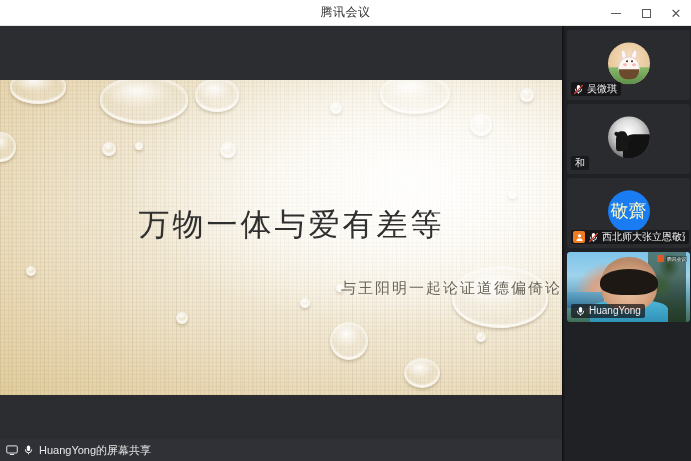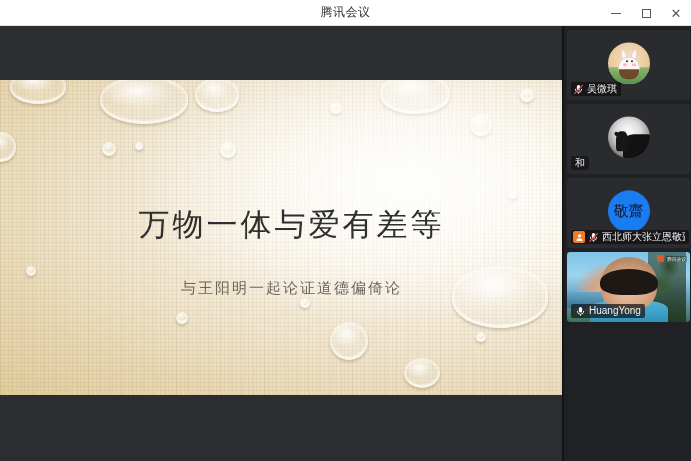--- a/index.html
+++ b/index.html
@@ -138,20 +138,21 @@
     color: #2f2f2f;
     letter-spacing: 3px;
     line-height: 1.2;
   }
   .slide-subtitle {
     margin-top: 36px;
     font-family: "Liberation Serif", "DejaVu Serif", serif;
     font-size: 15px;
     color: #6b665c;
     letter-spacing: 2px;
+    text-align: right;
   }
 
   
   .share-bar {
     position: absolute;
     left: 0; bottom: 0;
     width: 562px;
     height: 22px;
     background: #2f3136;
     display: flex;
@@ -197,22 +198,22 @@
     overflow: hidden;
   }
 
   .av-initials {
     position: absolute;
     left: 50%; top: 50%;
     transform: translate(-50%, -54%);
     width: 42px; height: 42px;
     border-radius: 50%;
     display: flex; align-items: center; justify-content: center;
-    color: #0f172a;
-    font-size: 15px;
+    color: #fef9c3;
+    font-size: 18px;
     letter-spacing: 0px;
     font-family: "Liberation Serif", "DejaVu Serif", serif;
   }
 
   .name-chip {
     position: absolute;
     left: 4px; bottom: 4px;
     max-width: 118px;
     height: 14px;
     background: rgba(20,20,22,0.82);
@@ -389,20 +390,36 @@
           <div class="bub" style="left:434px;top:148px;width:5px;height:5px;"></div>
           <div class="bub" style="left:508px;top:110px;width:9px;height:9px;"></div>
         </div>
 
         <div class="slide-text">
           <div class="slide-title">万物一体与爱有差等</div>
           <div class="slide-subtitle">与王阳明一起论证道德偏倚论</div>
         </div>
       </div>
 
+      <div class="share-bar">
+        <span class="ic">
+          <svg width="12" height="12" viewBox="0 0 16 16" aria-hidden="true">
+            <rect x="1" y="2.5" width="14" height="9.5" rx="1.2" fill="none" stroke="#e8e8e8" stroke-width="1.3"></rect>
+            <rect x="5" y="13.3" width="6" height="1.2" rx="0.5" fill="#e8e8e8"></rect>
+          </svg>
+        </span>
+        <span class="ic">
+          <svg width="11" height="12" viewBox="0 0 16 16" aria-hidden="true">
+            <rect x="5.6" y="1.6" width="4.8" height="8" rx="2.4" fill="#ffffff"></rect>
+            <path d="M3.4 7.6a4.6 4.6 0 0 0 9.2 0" fill="none" stroke="#ffffff" stroke-width="1.3" stroke-linecap="round"></path>
+            <rect x="7.4" y="12" width="1.2" height="2.4" fill="#ffffff"></rect>
+          </svg>
+        </span>
+        <span class="lbl">HuangYong的屏幕共享</span>
+      </div>
     </div>
 
     <div class="sidebar">
       <div class="divider-shadow"></div>
 
       <div class="tile">
         <div class="avatar">
           <div class="art art-bunny">
             <div class="fld"></div>
               <div class="ear-l"></div>

